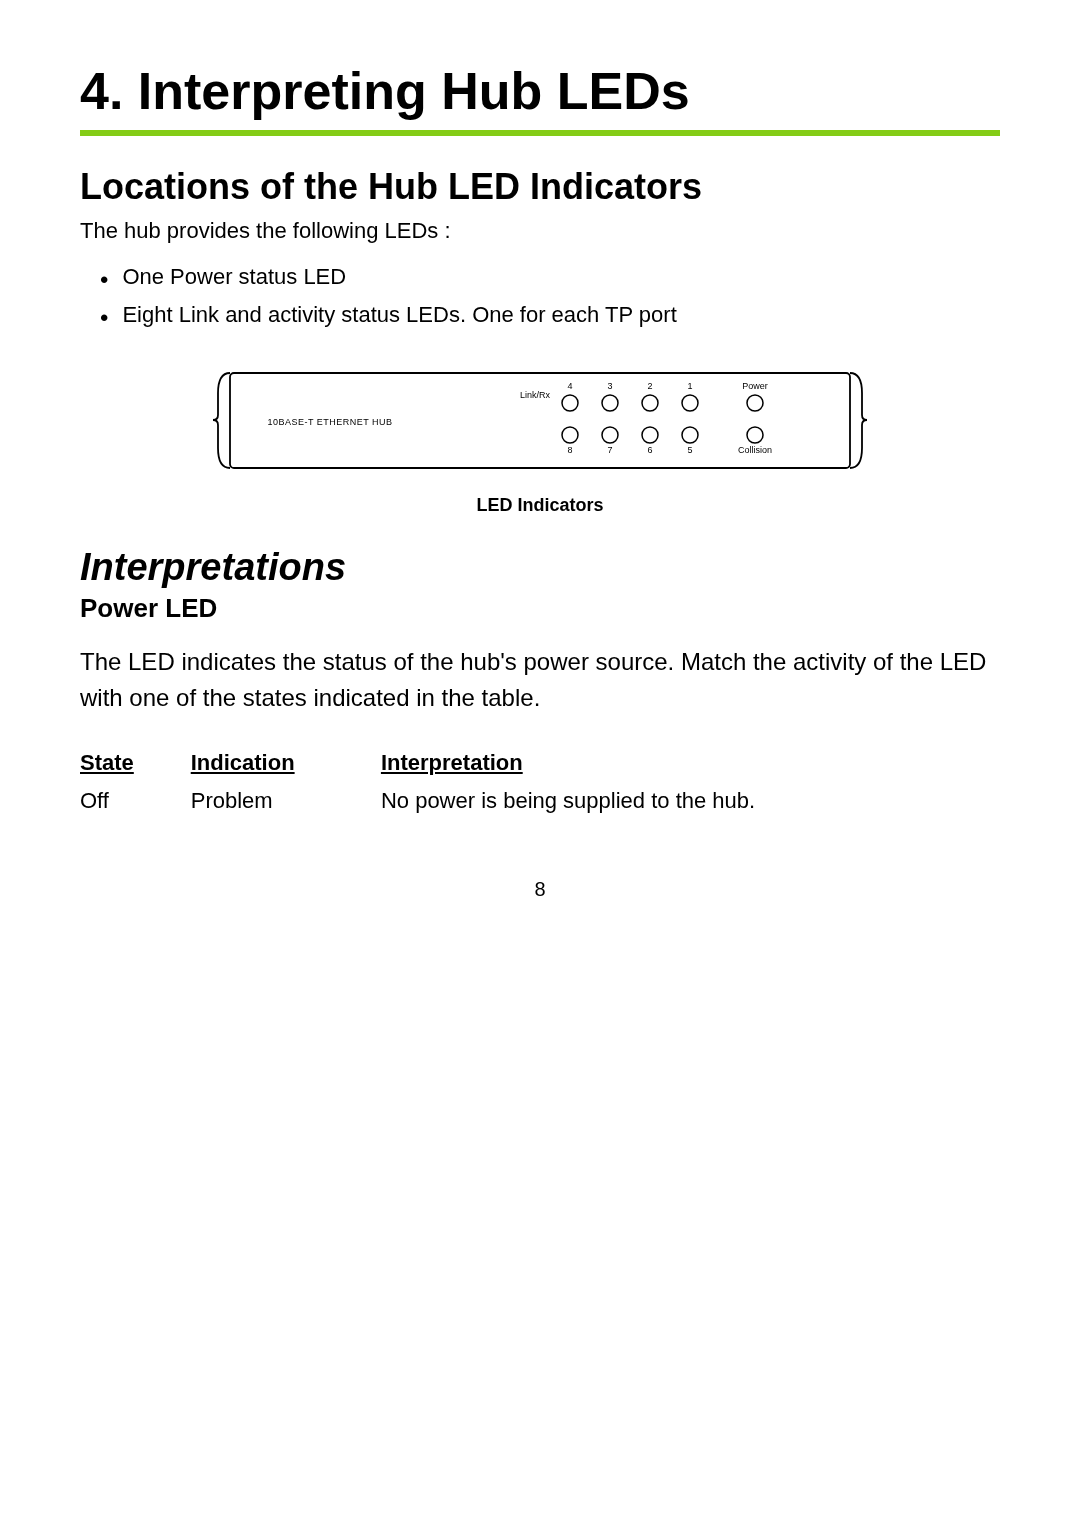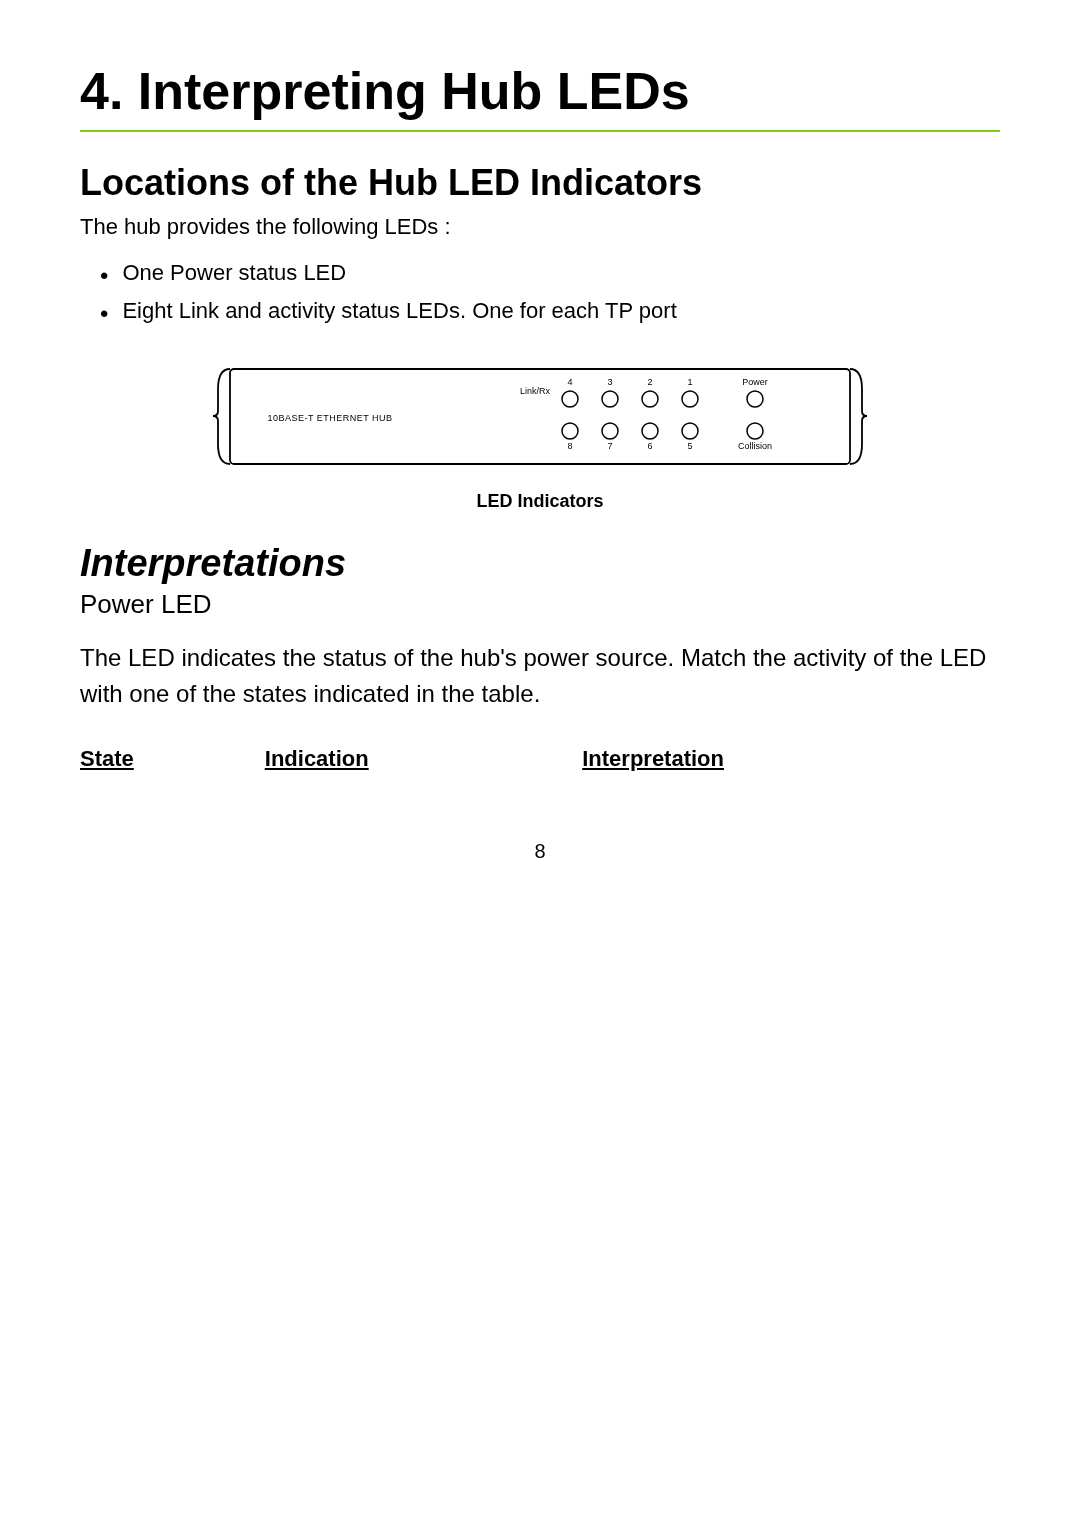--- a/index.html
+++ b/index.html
@@ -14,21 +14,21 @@
       background: #ffffff;
       font-family: Georgia, 'Times New Roman', Times, serif;
       color: #000000;
       padding: 60px 80px 60px 80px;
     }
 
     .page-title {
       font-size: 52px;
       font-weight: bold;
       font-family: Arial, Helvetica, sans-serif;
-      border-bottom: 2px solid #84cc16;
+      border-bottom: 6px solid #84cc16;
       padding-bottom: 8px;
       margin-bottom: 30px;
       line-height: 1.2;
     }
 
     .section-heading {
       font-size: 36px;
       font-weight: bold;
       font-family: Arial, Helvetica, sans-serif;
       margin-bottom: 10px;
@@ -74,21 +74,21 @@
       font-size: 38px;
       font-weight: bold;
       font-style: italic;
       font-family: Arial, Helvetica, sans-serif;
       margin-top: 30px;
       margin-bottom: 4px;
     }
 
     .power-led-heading {
       font-size: 26px;
-      font-weight: normal;
+      font-weight: bold;
       font-family: Arial, Helvetica, sans-serif;
       margin-bottom: 20px;
     }
 
     .description-text {
       font-size: 24px;
       font-family: Arial, Helvetica, sans-serif;
       line-height: 1.5;
       margin-bottom: 30px;
     }
@@ -203,16 +203,21 @@
 
 <table class="led-table">
   <thead>
     <tr>
       <th>State</th>
       <th>Indication</th>
       <th>Interpretation</th>
     </tr>
   </thead>
   <tbody>
+    <tr>
+      <td>Off</td>
+      <td>Problem</td>
+      <td>No power is being supplied to the hub.</td>
+    </tr>
   </tbody>
 </table>
 
 <div class="page-number">8</div>
 
 </body></html>

